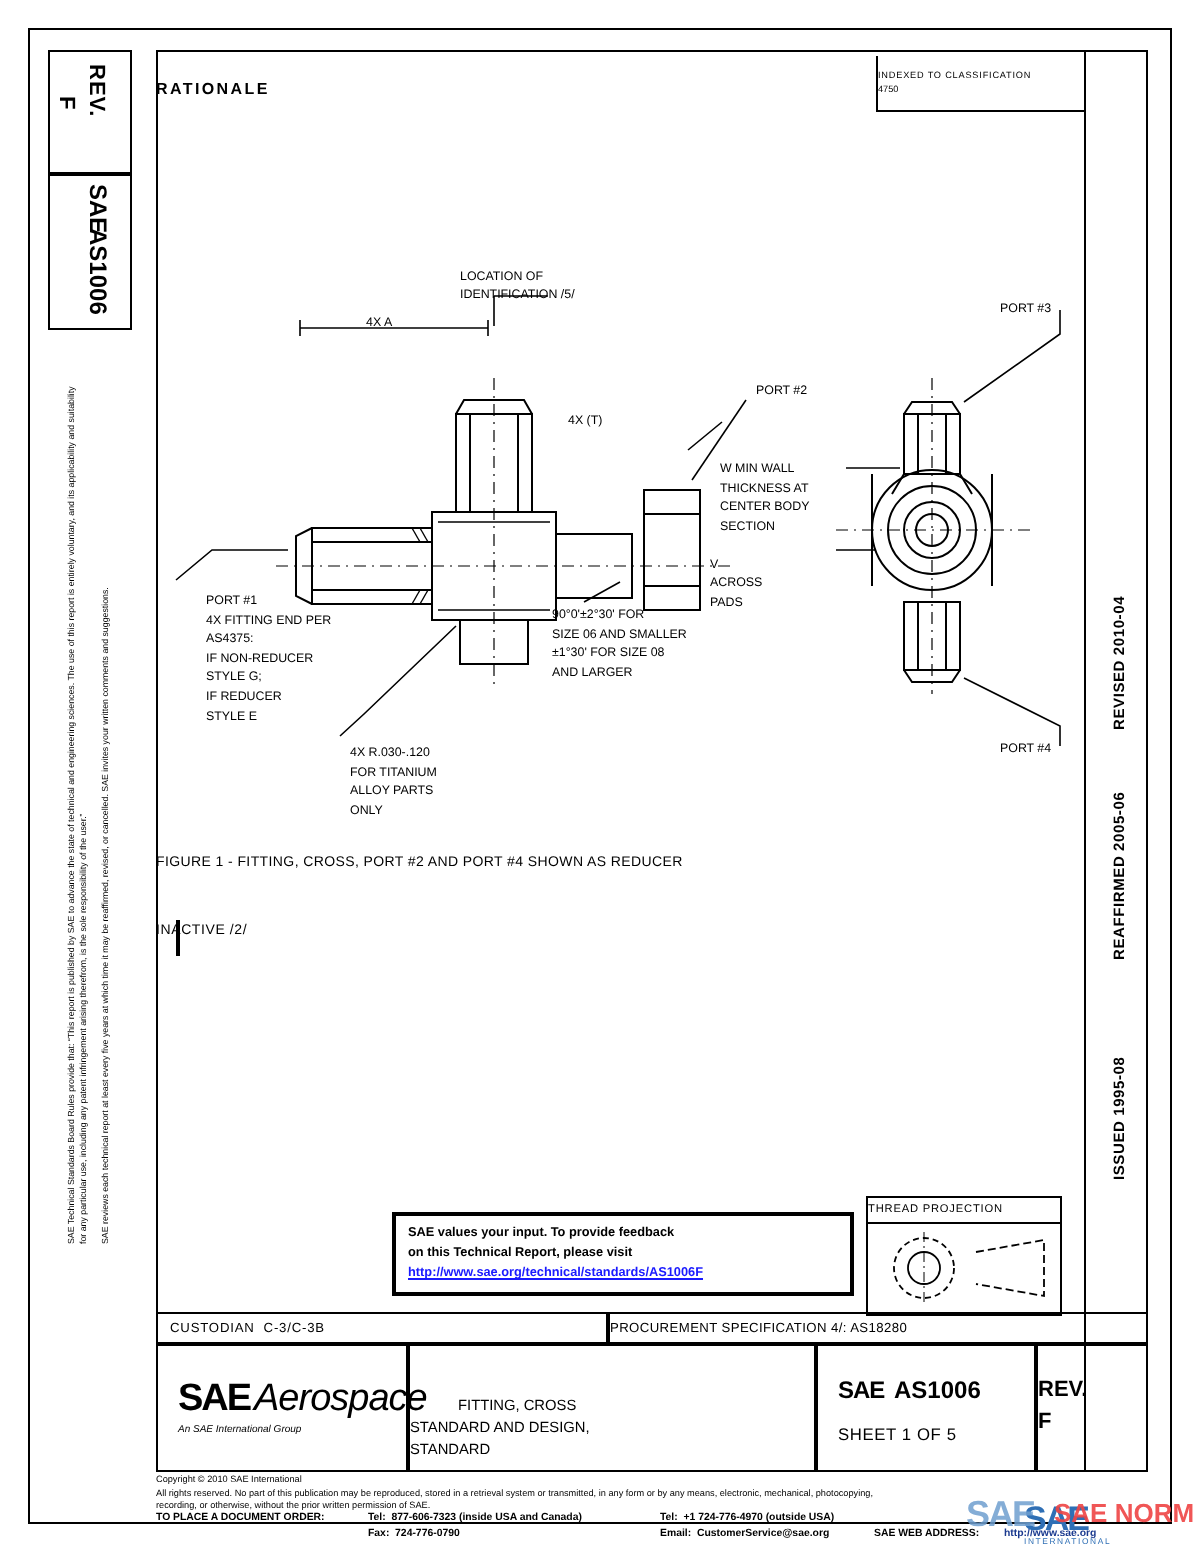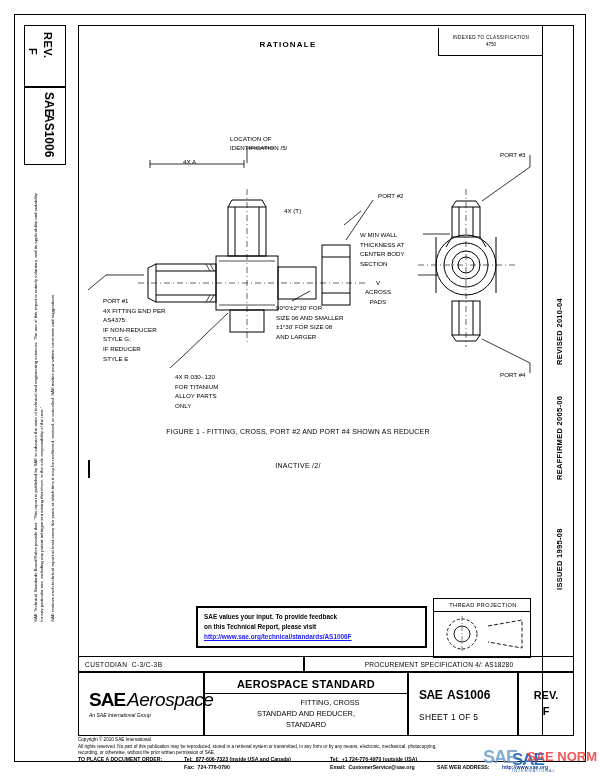--- a/index.html
+++ b/index.html
@@ -8,21 +8,21 @@
 
   .bx{position:absolute;box-sizing:border-box;}
   .ln{position:absolute;background:#000;}
   .txt{position:absolute;color:#000;white-space:pre;line-height:1.15;}
 
   
   .vert-cw{transform:rotate(90deg);transform-origin:0 0;}
   .vert-ccw{transform:rotate(-90deg);transform-origin:0 0;}
 
   .b{font-weight:bold;}
-  .ctr{text-align:center;}
+  .ctr{}
 
   
   #frame{left:14px;top:14px;width:572px;height:748px;border:1px solid #000;}
   #innerframe{left:78px;top:25px;width:496px;height:711px;border:1px solid #000;}
 
   
   .sbox{border:1.5px solid #000;background:#fff;}
 
   
   #feedback{left:196px;top:606px;width:231px;height:42px;border:2px solid #000;background:#fff;}
@@ -234,23 +234,22 @@
     <div class="txt ctr" style="left:0;top:4px;width:268px;font-size:6.6px;letter-spacing:.2px;">PROCUREMENT SPECIFICATION 4/: AS18280</div>
   </div>
 
   <div class="tb-cell" style="left:78px;top:672px;width:126px;height:64px;">
     <div class="txt" style="left:10px;top:16px;font-size:19px;font-weight:bold;font-style:normal;letter-spacing:-1px;">SAE</div>
     <div class="txt sae-logo" style="left:48px;top:16px;font-size:19px;letter-spacing:-0.5px;">Aerospace</div>
     <div class="txt" style="left:10px;top:40px;font-size:5px;font-style:italic;">An SAE International Group</div>
   </div>
 
   <div class="tb-cell" style="left:204px;top:672px;width:204px;height:64px;">
-    <div class="txt b ctr" style="left:0;top:5px;width:202px;font-size:11px;letter-spacing:.3px;border-bottom:1.5px solid #000;padding-bottom:2px;">AEROSPACE STANDARD</div>
     <div class="txt ctr" style="left:0;top:26px;width:202px;font-size:7.4px;margin-left:24px;">FITTING, CROSS</div>
-    <div class="txt ctr" style="left:0;top:37px;width:202px;font-size:7.4px;">STANDARD AND REDUCER,</div>
+    <div class="txt ctr" style="left:0;top:37px;width:202px;font-size:7.4px;">STANDARD AND DESIGN,</div>
     <div class="txt ctr" style="left:0;top:48px;width:202px;font-size:7.4px;">STANDARD</div>
   </div>
 
   <div class="tb-cell" style="left:408px;top:672px;width:110px;height:64px;">
     <div class="txt b" style="left:10px;top:16px;font-size:12px;letter-spacing:-0.5px;">SAE</div>
     <div class="txt b" style="left:38px;top:16px;font-size:12px;">AS1006</div>
     <div class="txt" style="left:10px;top:40px;font-size:8.4px;letter-spacing:.3px;">SHEET 1 OF 5</div>
   </div>
 
   <div class="tb-cell" style="left:518px;top:672px;width:56px;height:64px;">

